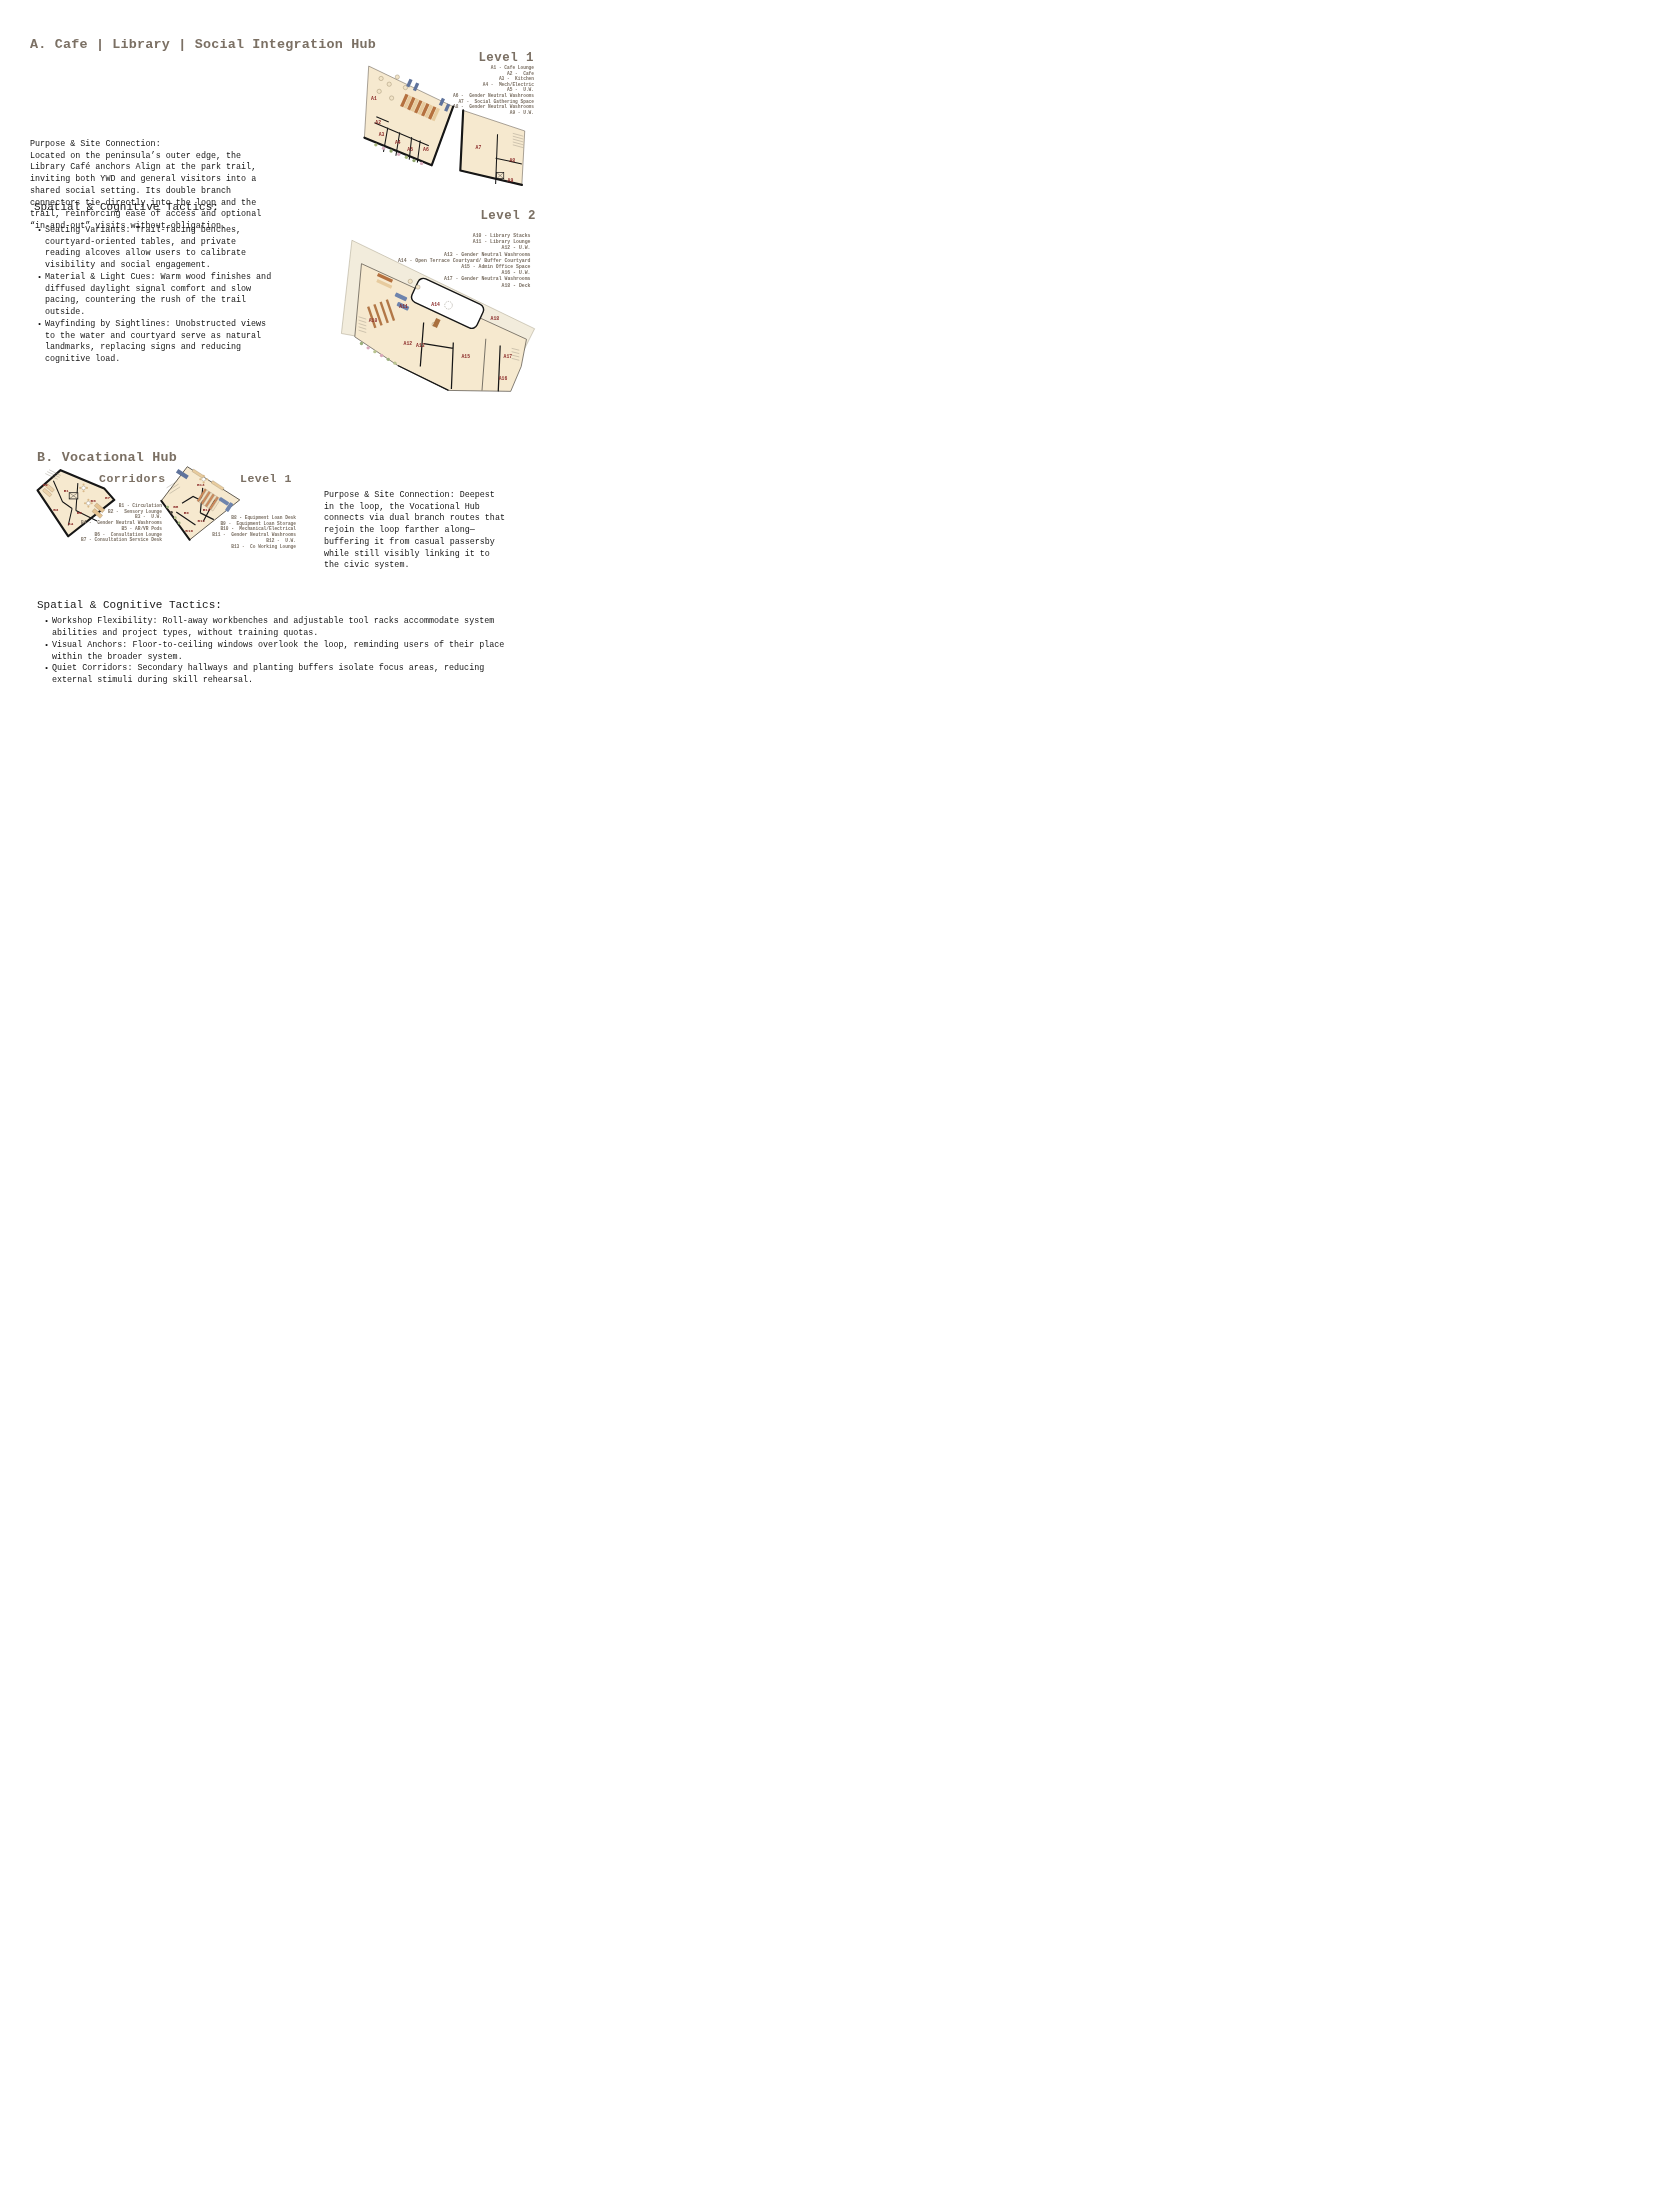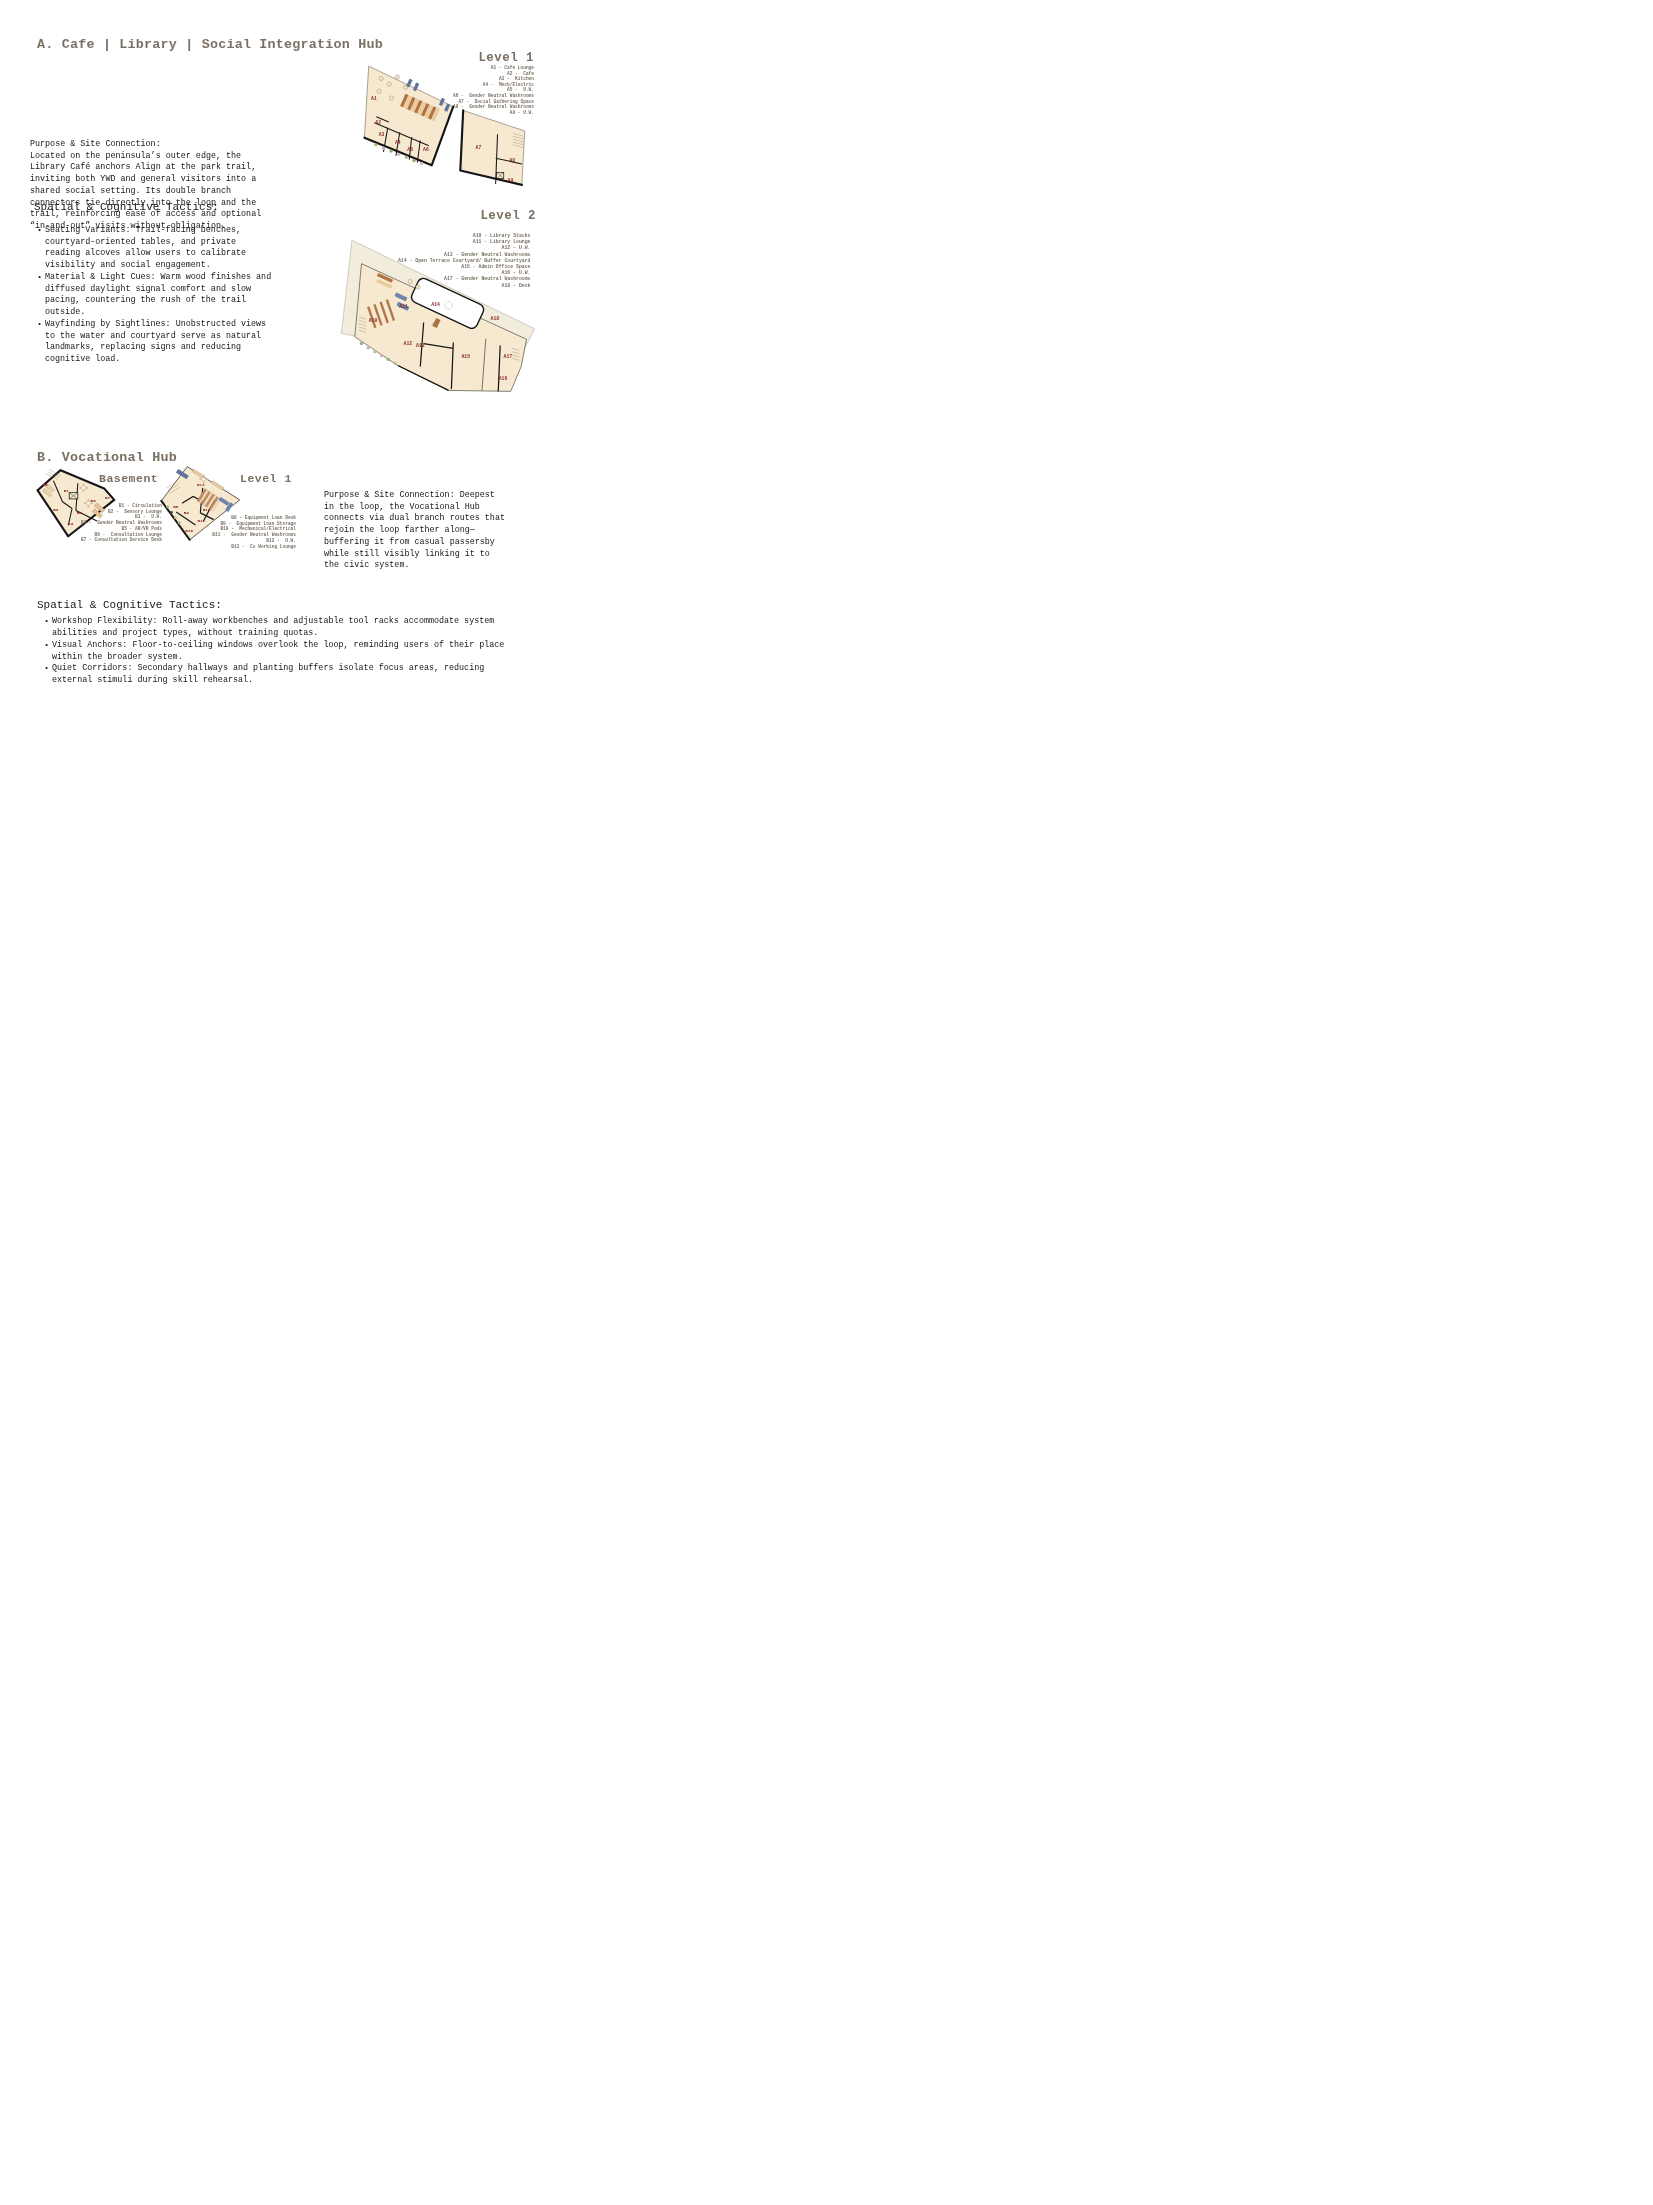--- a/index.html
+++ b/index.html
@@ -22,21 +22,21 @@
   .bullet-row{position:absolute;}
   .bullet-dot{position:absolute;left:-7.7px;top:0.5px;font-size:7.7px;color:#161616;}
   .btxt{font-size:8.4px;line-height:11.7px;color:#161616;white-space:pre-line;}
   svg text.rl{fill:#8b2a28;font-family:"Liberation Mono","DejaVu Sans Mono",monospace;
     font-weight:bold;text-anchor:middle;}
   .rl10{font-size:10px;} .rl9{font-size:9px;}
 </style>
 </head>
 <body>
 
-<div class="abs h-title" style="left:30px;top:37px;margin-left:7px;">A. Cafe | Library | Social Integration Hub</div>
+<div class="abs h-title" style="left:30px;top:37px;">A. Cafe | Library | Social Integration Hub</div>
 
 <div class="abs para" style="left:30px;top:94px;width:268px;margin-top:45px;">Purpose &amp; Site Connection:
 Located on the peninsula’s outer edge, the
 Library Café anchors Align at the park trail,
 inviting both YWD and general visitors into a
 shared social setting. Its double branch
 connectors tie directly into the loop and the
 trail, reinforcing ease of access and optional
 “in-and-out” visits without obligation.</div>
 
@@ -213,21 +213,21 @@
     <text class="rl rl10" x="225" y="173">A14</text>
     <text class="rl rl10" x="288" y="283">A15</text>
     <text class="rl rl10" x="366" y="328">A16</text>
     <text class="rl rl10" x="376" y="283">A17</text>
     <text class="rl rl10" x="349" y="203">A18</text>
   </g>
 </svg>
 
 <div class="abs h-title" style="left:37px;top:450px;">B. Vocational Hub</div>
 
-<div class="abs h-plan-sm" style="left:99px;top:472px;">Basement</div>
+<div class="abs h-plan-sm" style="left:99px;top:472px;">Corridors</div>
 
 <div class="abs h-plan-sm" style="left:240px;top:472px;">Level 1</div>
 
 <svg class="abs" style="left:26px;top:463px;" width="96" height="91" viewBox="0 0 200 190">
   <g>
     <path d="M72,15 L163,53 L184,77 L88,153 L24,57 Z" fill="#f6e9cf" stroke="#161616" stroke-width="4.5" stroke-linejoin="round"></path>
     <path d="M57,37 L76,81 M76,81 L96,95 M108,42 L104,99 M104,99 L148,121 M96,95 L88,130" fill="none" stroke="#161616" stroke-width="2.2"></path>
     <rect x="90" y="62" width="18" height="13" fill="#f6e9cf" stroke="#161616" stroke-width="1.6"></rect>
     <path d="M90,62 L108,75 M108,62 L90,75" stroke="#161616" stroke-width="0.8"></path>
     <path d="M40,22 L66,34 M44,18 L70,30 M48,14 L72,26" stroke="#8c8577" stroke-width="0.8"></path>

